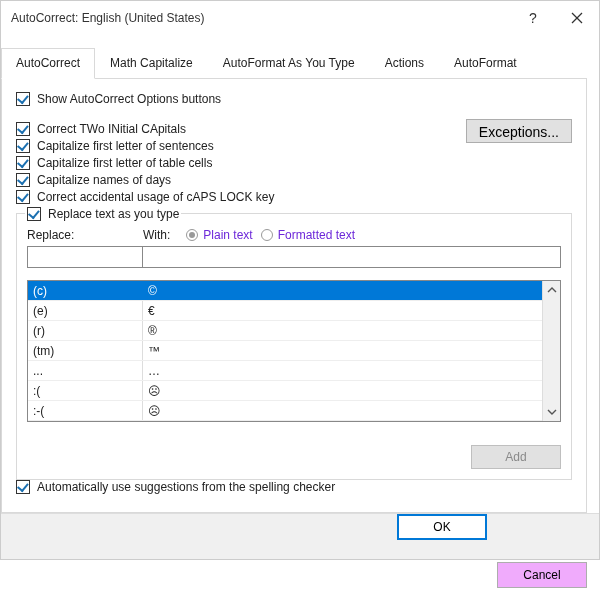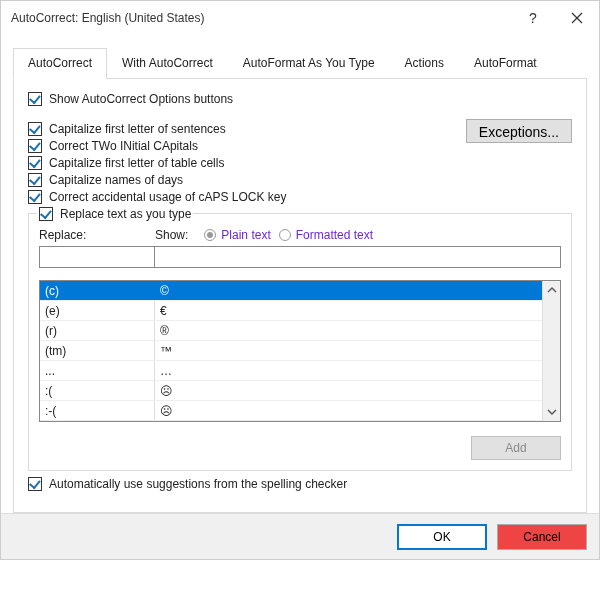--- a/index.html
+++ b/index.html
@@ -11,21 +11,21 @@
     background: #fff;
     width: 600px;
     height: 612px;
     overflow: hidden;
   }
   .window { width: 600px; height: 560px; background: #fff; border: 1px solid #ccc; display: flex; flex-direction: column; }
   .titlebar { height: 34px; display: flex; align-items: center; padding-left: 10px; }
   .titlebar .title { flex: 1; font-size: 12px; color: #333; }
   .titlebar .btn { width: 45px; height: 30px; display: flex; align-items: center; justify-content: center; color: #333; }
   .titlebar .btn svg { display: block; }
-  .content { flex: 1; padding: 10px 12px 0 12px; display: flex; flex-direction: column; }
+  .content { flex: 1; padding: 10px 12px 0 0; display: flex; flex-direction: column; }
   .tabs { display: flex; border-bottom: 1px solid #d9d9d9; margin-top: 2px; position: relative; }
   .tab { padding: 7px 14px 8px 14px; border: 1px solid transparent; border-bottom: none; cursor: default; position: relative; top: 1px; }
   .tab.active { border-color: #d9d9d9; background: #fff; border-bottom: 1px solid #fff; }
   .panel { border: 1px solid #d9d9d9; border-top: none; flex: 1; padding: 10px 14px 8px 14px; display: flex; flex-direction: column; }
   .chk-row { display: flex; align-items: center; margin: 3px 0; }
   .chk {
     width: 14px; height: 14px; border: 1px solid #333; margin-right: 7px;
     display: inline-flex; align-items: center; justify-content: center; flex-shrink: 0;
   }
   .chk.checked::after {
@@ -57,31 +57,31 @@
   .input-row .in-with { flex: 1; margin-left: -1px; }
   .list-wrap { display: flex; border: 1px solid #888; margin-top: 12px; height: 142px; }
   .list { flex: 1; display: flex; flex-direction: column; overflow: hidden; }
   .list-row { display: flex; height: 20px; align-items: center; border-bottom: 1px solid #eee; }
   .list-row .c1 { width: 115px; padding-left: 5px; border-right: 1px solid #ddd; height: 100%; display:flex; align-items:center; }
   .list-row .c2 { flex: 1; padding-left: 5px; height:100%; display:flex; align-items:center; }
   .list-row.selected { background: #0078d7; color: #fff; }
   .list-row.selected .c1 { border-right-color: #0078d7; }
   .scrollbar { width: 18px; background: #f0f0f0; border-left: 1px solid #ddd; display: flex; flex-direction: column; align-items: center; justify-content: space-between; }
   .sb-btn { width: 100%; height: 18px; display:flex; align-items:center; justify-content:center; color:#555; }
-  .action-row { display: flex; justify-content: flex-end; margin-top: 14px; gap: 22px; }
+  .action-row { display: flex; justify-content: flex-end; margin-top: 23px; gap: 22px; }
   .action-row button {
     border: 1px solid #bfbfbf; background: #e1e1e1; color: #8a8a8a; width: 90px; height: 24px; font-size: 12px; cursor: default;
   }
   .footer {
     height: 46px; background: #f0f0f0; border-top: 1px solid #ddd;
-    display: flex; align-items: center; justify-content: flex-end; padding: 0 12px; gap: 10px;
+    display: flex; justify-content: flex-end; padding: 0 12px; gap: 10px;
   }
   .footer button { width: 90px; height: 26px; font-size: 12px; cursor: default; }
   .btn-ok { border: 1px solid #0078d7; background: #fff; box-shadow: inset 0 0 0 1px #0078d7; }
-  .btn-cancel { border: 1px solid #adadad; background: #ef4444; }
+  .btn-cancel { border: 1px solid #adadad; background: #f0abfc; margin-top: 48px; }
 </style>
 </head>
 <body>
 
 <div class="window">
 
   <div class="titlebar">
     <div class="title">AutoCorrect: English (United States)</div>
     <div class="btn">
       <svg width="10" height="14" viewBox="0 0 10 14">
@@ -93,44 +93,44 @@
         <line x1="1" y1="1" x2="11" y2="11" stroke="#333" stroke-width="1.2"></line>
         <line x1="11" y1="1" x2="1" y2="11" stroke="#333" stroke-width="1.2"></line>
       </svg>
     </div>
   </div>
 
   <div class="content">
 
     <div class="tabs">
       <div class="tab active">AutoCorrect</div>
-      <div class="tab">With AutoCorrect</div>
+      <div class="tab">Math Capitalize</div>
       <div class="tab">AutoFormat As You Type</div>
       <div class="tab">Actions</div>
       <div class="tab">AutoFormat</div>
     </div>
 
     <div class="panel">
 
       <div class="chk-row">
         <span class="chk checked"></span>
         <span>Show AutoCorrect Options buttons</span>
       </div>
 
       <div class="sep"></div>
 
       <div class="top-row">
         <div class="opts">
           <div class="chk-row">
             <span class="chk checked"></span>
+            <span>Correct TWo INitial CApitals</span>
+          </div>
+          <div class="chk-row">
+            <span class="chk checked"></span>
             <span>Capitalize first letter of sentences</span>
-          </div>
-          <div class="chk-row">
-            <span class="chk checked"></span>
-            <span>Correct TWo INitial CApitals</span>
           </div>
           <div class="chk-row">
             <span class="chk checked"></span>
             <span>Capitalize first letter of table cells</span>
           </div>
           <div class="chk-row">
             <span class="chk checked"></span>
             <span>Capitalize names of days</span>
           </div>
           <div class="chk-row">
@@ -142,21 +142,21 @@
       </div>
 
       <div class="replace-group">
         <div class="legend chk-row">
           <span class="chk checked"></span>
           <span>Replace text as you type</span>
         </div>
 
         <div class="rw-labels">
           <span class="lbl-replace">Replace:</span>
-          <span class="lbl-with">Show:</span>
+          <span class="lbl-with">With:</span>
           <span class="radio-wrap">
             <span class="radio dot"></span>
             <span>Plain text</span>
           </span>
           <span class="radio-wrap">
             <span class="radio"></span>
             <span>Formatted text</span>
           </span>
         </div>
 
@@ -208,21 +208,21 @@
                 </svg>
             </div>
           </div>
         </div>
 
         <div class="action-row">
           <button disabled="">Add</button>
         </div>
       </div>
 
-      <div class="chk-row" style="margin-top:6px">
+      <div class="chk-row" style="margin-top:0">
         <span class="chk checked"></span>
         <span>Automatically use suggestions from the spelling checker</span>
       </div>
 
     </div>
   </div>
 
   <div class="footer">
     <button class="btn-ok">OK</button>
     <button class="btn-cancel">Cancel</button>

